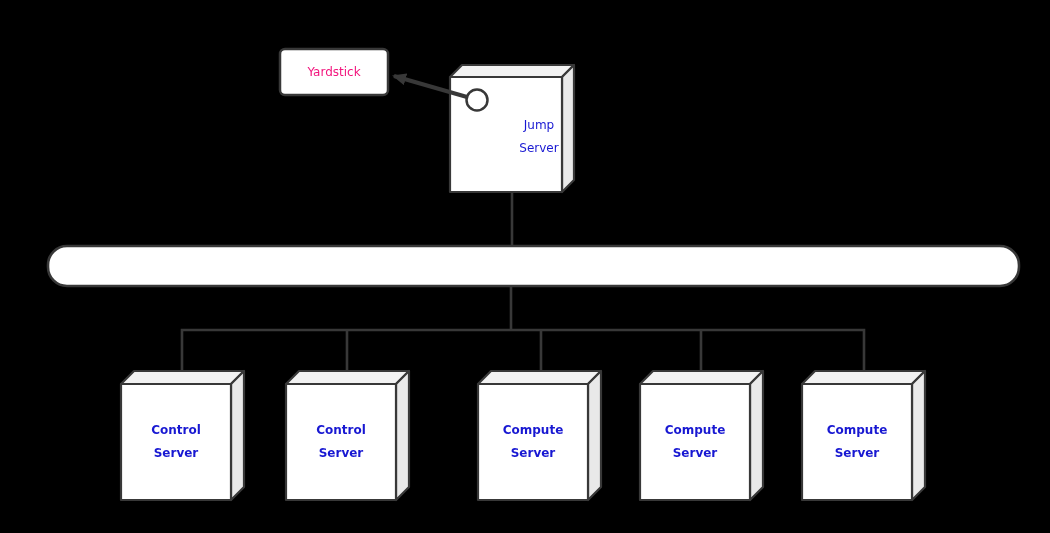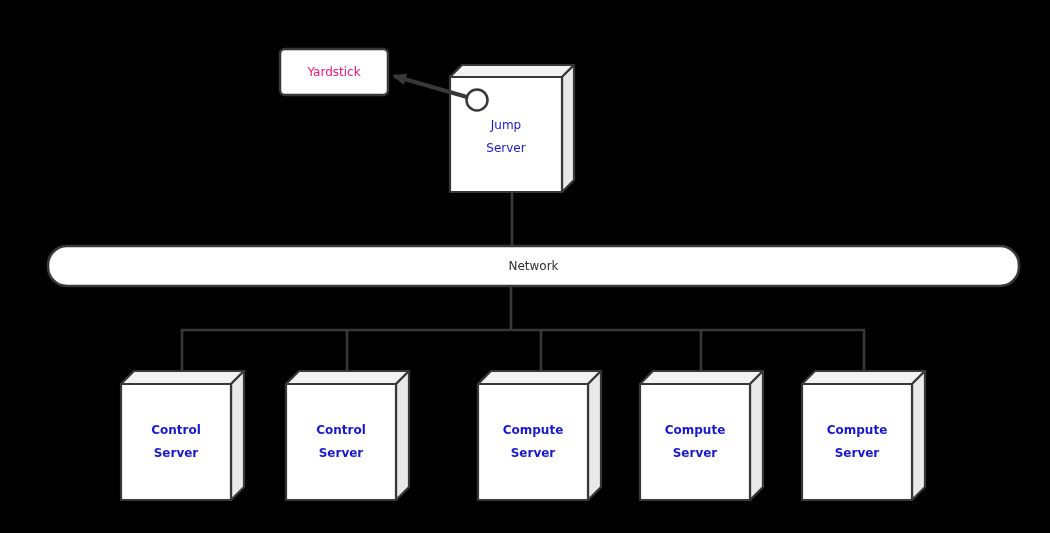--- a/index.html
+++ b/index.html
@@ -73,27 +73,24 @@
     <use href="#cube-small" x="802" y="384"></use>
 
     <line class="arrow" x1="467" y1="97" x2="394" y2="76" marker-end="url(#arrowhead)"></line>
     <circle class="port" cx="477" cy="100" r="10.5"></circle>
   </svg>
 
   <div class="lbl lbl-pink" style="left:280px;top:49px;width:108px;height:46px">
     <span>Yardstick</span>
   </div>
 
-  <div class="lbl lbl-blue" style="left:438px;top:82px;width:136px;height:110px">
+  <div class="lbl lbl-blue" style="left:471px;top:82px;width:136px;height:110px">
     <span class="wrap-64">Jump Server</span>
   </div>
 
-  <div class="lbl lbl-net" style="left:48px;top:246px;width:971px;height:40px">
-    <span>Network</span>
-  </div>
 
   <div class="lbl lbl-blue" style="left:121px;top:384px;width:110px;height:116px">
     <span class="wrap-84">Control Server</span>
   </div>
   <div class="lbl lbl-blue" style="left:286px;top:384px;width:110px;height:116px">
     <span class="wrap-84">Control Server</span>
   </div>
   <div class="lbl lbl-blue" style="left:478px;top:384px;width:110px;height:116px">
     <span class="wrap-84">Compute Server</span>
   </div>

